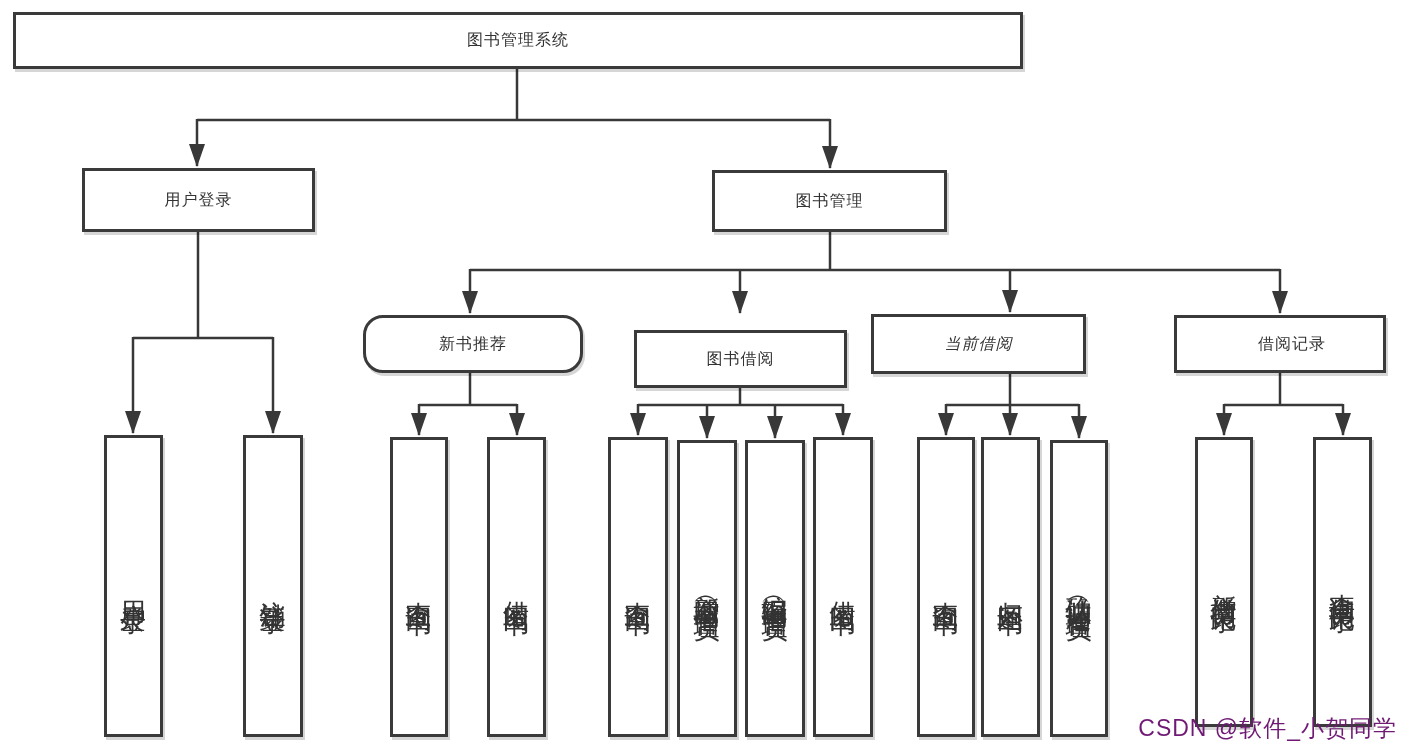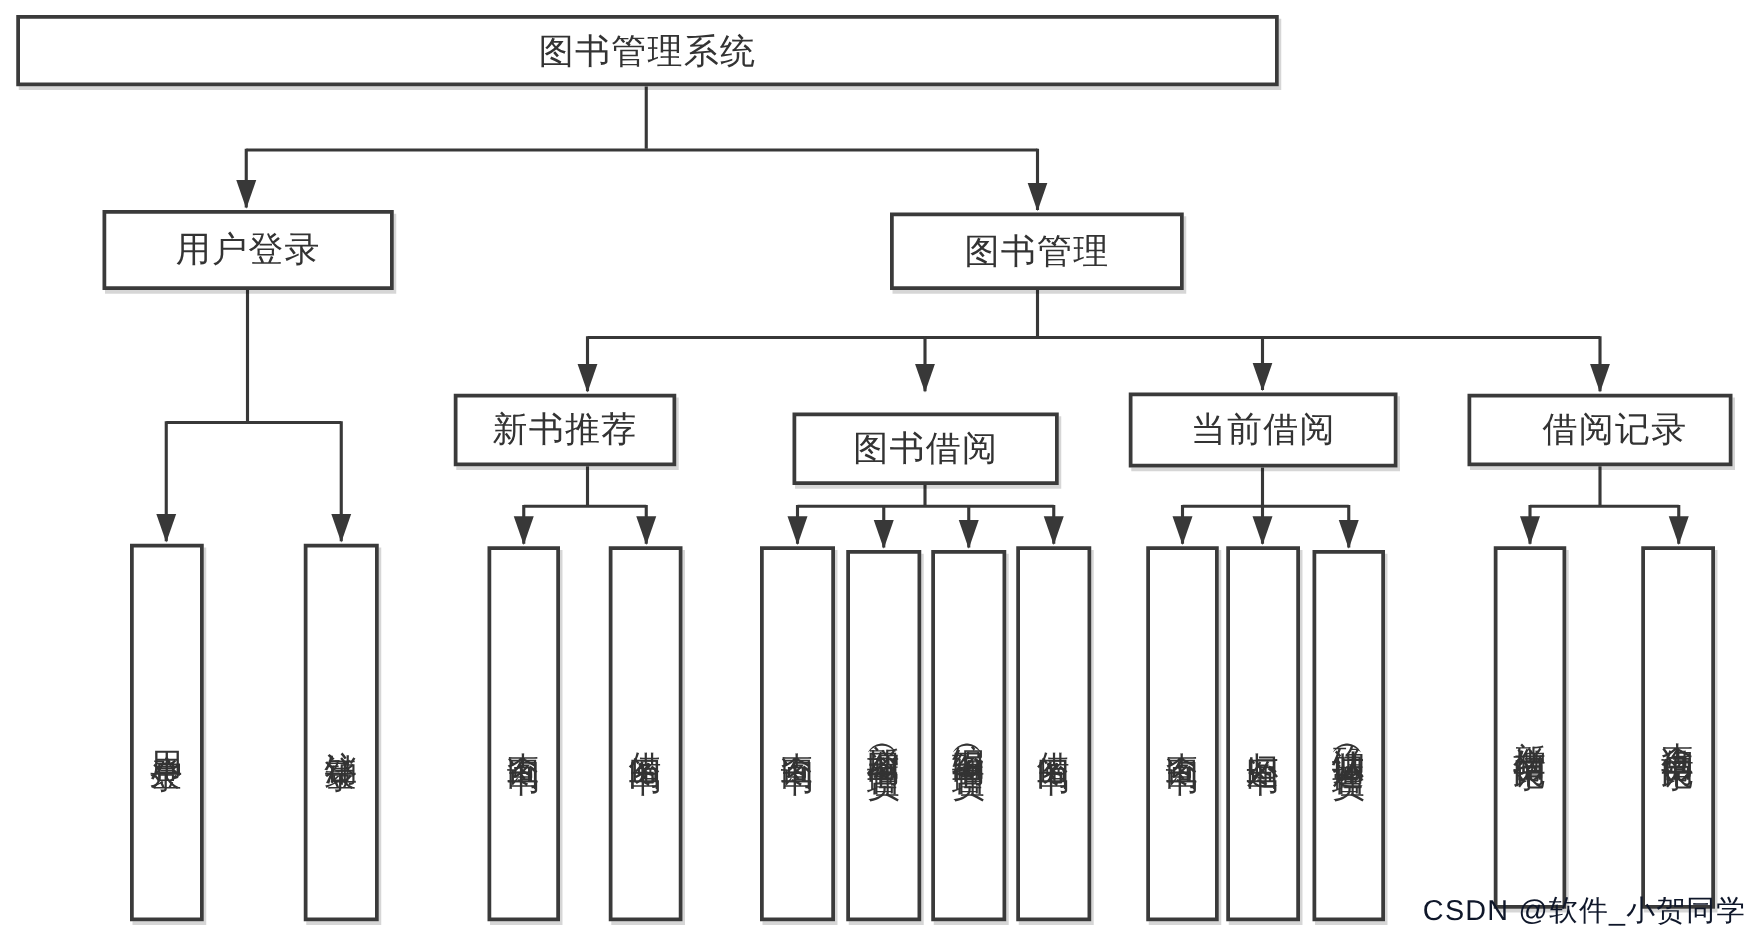--- a/index.html
+++ b/index.html
@@ -30,56 +30,56 @@
     position: absolute;
     box-sizing: border-box;
     background: #ffffff;
     border: 3px solid #3a3a3a;
     box-shadow: 2px 3px 0 rgba(0,0,0,0.16);
     display: flex;
     align-items: center;
     justify-content: center;
     color: #333333;
   }
-  .h { font-size: 28px; letter-spacing: 1px; white-space: nowrap; }
+  .h { font-size: 16px; letter-spacing: 1px; white-space: nowrap; }
   .v {
     font-size: 26px;
     writing-mode: vertical-rl;
     text-orientation: mixed;
     letter-spacing: 3px;
     line-height: 1;
   }
   
   #n-root    { left: 13px;   top: 12px;  width: 1010px; height: 57px; }
   #n-login   { left: 82px;   top: 168px; width: 233px;  height: 64px; }
   #n-mgmt    { left: 712px;  top: 170px; width: 235px;  height: 62px; }
-  #n-newrec  { left: 363px;  top: 315px; width: 178px;  height: 58px; }
+  #n-newrec  { left: 363px;  top: 315px; width: 220px;  height: 58px; border-radius: 20px; }
   #n-borrow  { left: 634px;  top: 315px; width: 213px;  height: 58px; margin-top: 15px; }
-  #n-current { left: 903px;  top: 314px; width: 215px;  height: 60px; }
+  #n-current { left: 871px;  top: 314px; width: 215px;  height: 60px; font-style: italic; }
   #n-records { left: 1174px; top: 315px; width: 212px;  height: 58px; padding-left: 24px; }
   
   #g1l1 { left: 104px;  top: 435px; width: 59px; height: 302px; }
   #g1l2 { left: 243px;  top: 435px; width: 60px; height: 302px; }
   #g2l1 { left: 390px;  top: 437px; width: 58px; height: 300px; }
   #g2l2 { left: 487px;  top: 437px; width: 59px; height: 300px; }
   #g3l1 { left: 608px;  top: 437px; width: 60px; height: 300px; }
   #g3l2 { left: 677px;  top: 440px; width: 60px; height: 297px; }
   #g3l3 { left: 745px;  top: 440px; width: 60px; height: 297px; }
   #g3l4 { left: 813px;  top: 437px; width: 60px; height: 300px; }
   #g4l1 { left: 917px;  top: 437px; width: 58px; height: 300px; }
   #g4l2 { left: 981px;  top: 437px; width: 59px; height: 300px; }
   #g4l3 { left: 1050px; top: 440px; width: 58px; height: 297px; }
   #g5l1 { left: 1195px; top: 437px; width: 58px; height: 290px; }
   #g5l2 { left: 1313px; top: 437px; width: 59px; height: 290px; }
   #watermark {
     position: absolute;
     right: 8px;
     top: 713px;
     font-size: 23px;
-    color: #0f172a;
+    color: #701a75;
     letter-spacing: 1px;
     z-index: 10;
     white-space: nowrap;
   }
 </style>
 </head>
 <body>
 
 <div id="stage">
 

